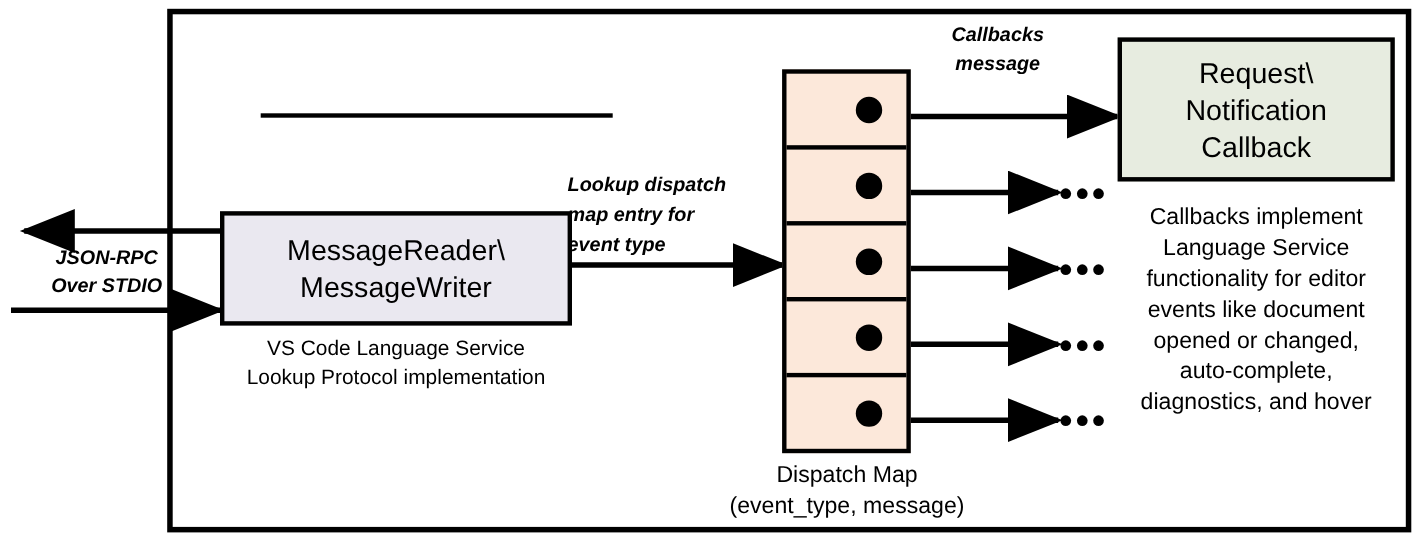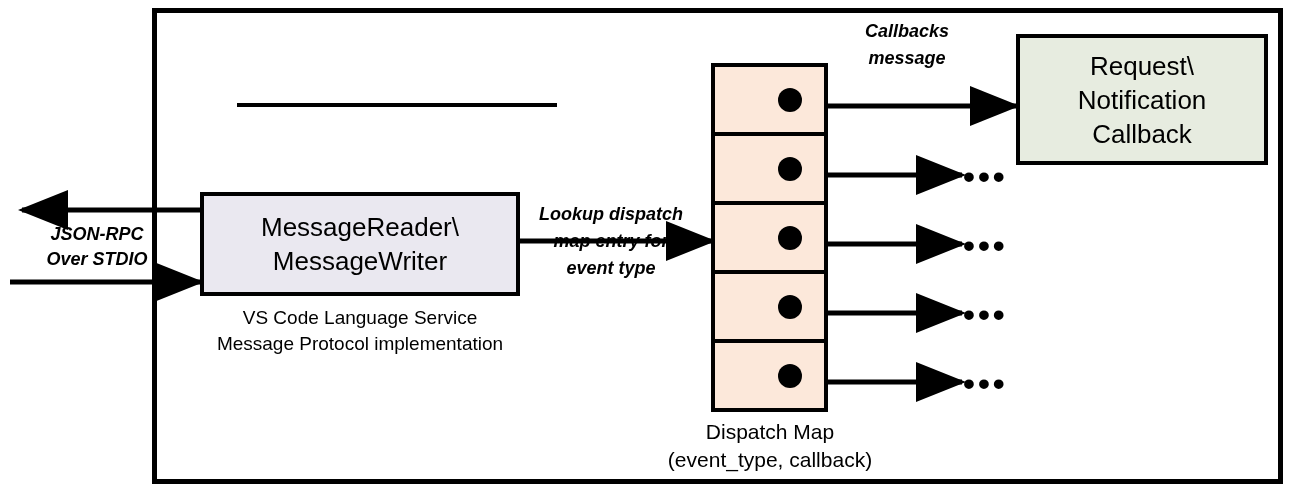--- a/index.html
+++ b/index.html
@@ -80,23 +80,21 @@
   }
 
   
   #lookup-label{
     left:516px; top:155px;
     width:190px;
     font-size:18px;
     line-height:27px;
     font-style:italic;
     font-weight:bold;
-    text-align:center;
-    white-space:pre-line;
-    margin-top:46px;
+    white-space:pre-line;
   }
 
   
   #dispatches-label{
     left:832px; top:18px;
     width:150px;
     font-size:18px;
     line-height:27px;
     font-style:italic;
     font-weight:bold;
@@ -226,21 +224,21 @@
   <div class="abs" id="server-title-underline"></div>
 
   <div class="abs" id="message-box">
     <div class="lines">MessageReader\
 MessageWriter</div>
   </div>
 
   <div class="abs" id="jsonrpc-label">JSON-RPC
 Over STDIO</div>
   <div class="abs" id="message-caption">VS Code Language Service
-Message Protocol implementation</div>
+Lookup Protocol implementation</div>
 
   <div class="abs" id="lookup-label">Lookup dispatch
 map entry for
 event type</div>
 
   <div class="abs" id="dispatch-map">
     <div class="map-row">
       <span class="dot"></span>
     </div>
     <div class="map-row">
@@ -250,29 +248,36 @@
       <span class="dot"></span>
     </div>
     <div class="map-row">
       <span class="dot"></span>
     </div>
     <div class="map-row">
       <span class="dot"></span>
     </div>
   </div>
   <div class="abs" id="map-caption">Dispatch Map
-(event_type, callback)</div>
+(event_type, message)</div>
 
   <div class="abs" id="dispatches-label">Callbacks
 message</div>
 
   <div class="abs ellipsis" style="left:963px; top:166px;">•••</div>
   <div class="abs ellipsis" style="left:963px; top:235px;">•••</div>
   <div class="abs ellipsis" style="left:963px; top:304px;">•••</div>
   <div class="abs ellipsis" style="left:963px; top:373px;">•••</div>
 
   <div class="abs" id="callback-box">
     <div class="lines">Request\
 Notification
 Callback</div>
   </div>
+  <div class="abs" id="callback-caption">Callbacks implement
+Language Service
+functionality for editor
+events like document
+opened or changed,
+auto-complete,
+diagnostics, and hover</div>
 
 </div>
 
 </body></html>

